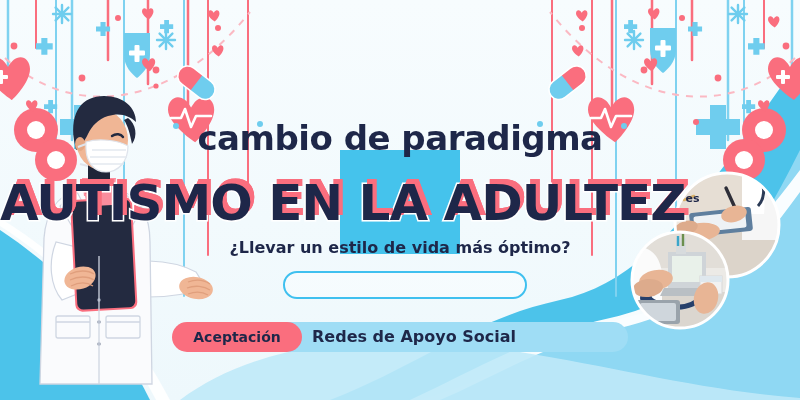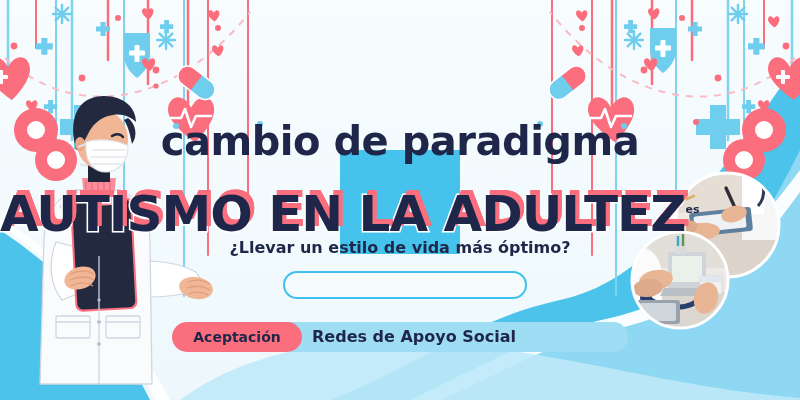--- a/index.html
+++ b/index.html
@@ -16,27 +16,27 @@
   svg.layer{display:block;}
 
   
   #content{
     position:absolute;left:0;top:0;width:800px;height:400px;
     z-index:40;
   }
   #kicker{
     position:absolute;left:0;top:118px;width:800px;
     text-align:center;
-    font-size:40px;font-weight:bold;letter-spacing:-0.5px;
+    font-size:34px;font-weight:bold;letter-spacing:-0.5px;
     color:#1e2749;
     font-family:"DejaVu Sans", sans-serif;
     white-space:nowrap;
   }
   #title-wrap{
-    position:absolute;left:0;top:181px;width:684px;text-align:center;
+    position:absolute;left:0;top:170px;width:684px;text-align:center;
     height:62px;
   }
   #title{
     position:relative;display:inline-block;
     font-size:50px;font-weight:bold;
     letter-spacing:-1px;
     line-height:58px;
     color:#1e2749;
     white-space:nowrap;
     -webkit-text-stroke:3px #ffffff;

